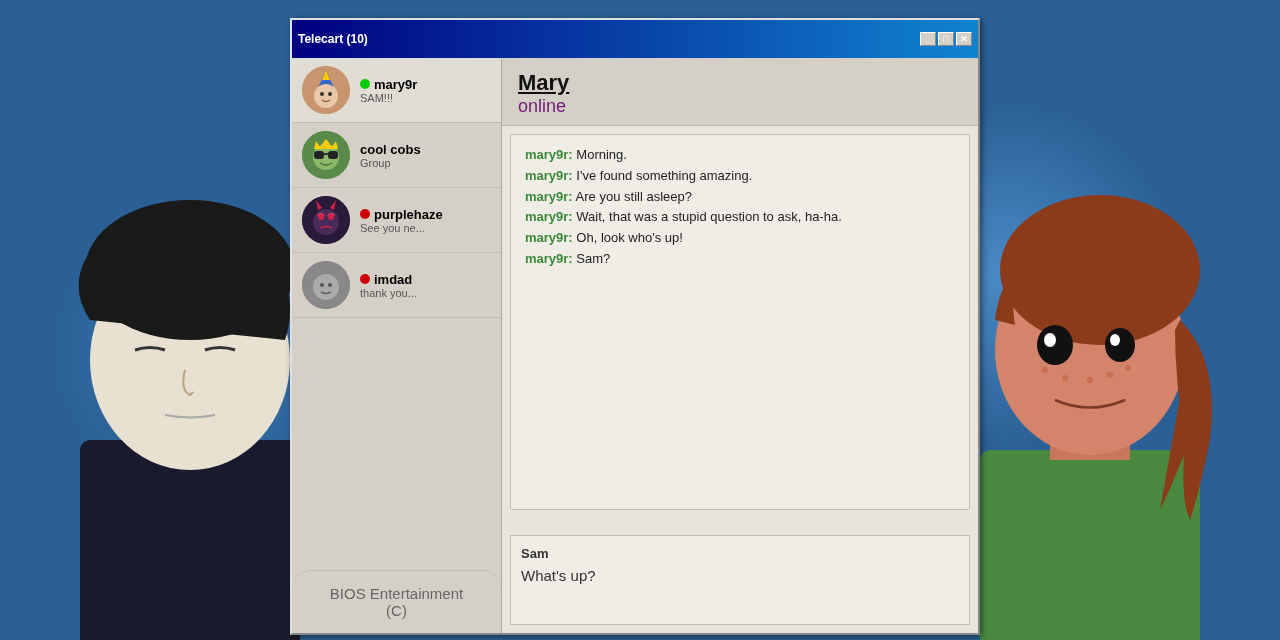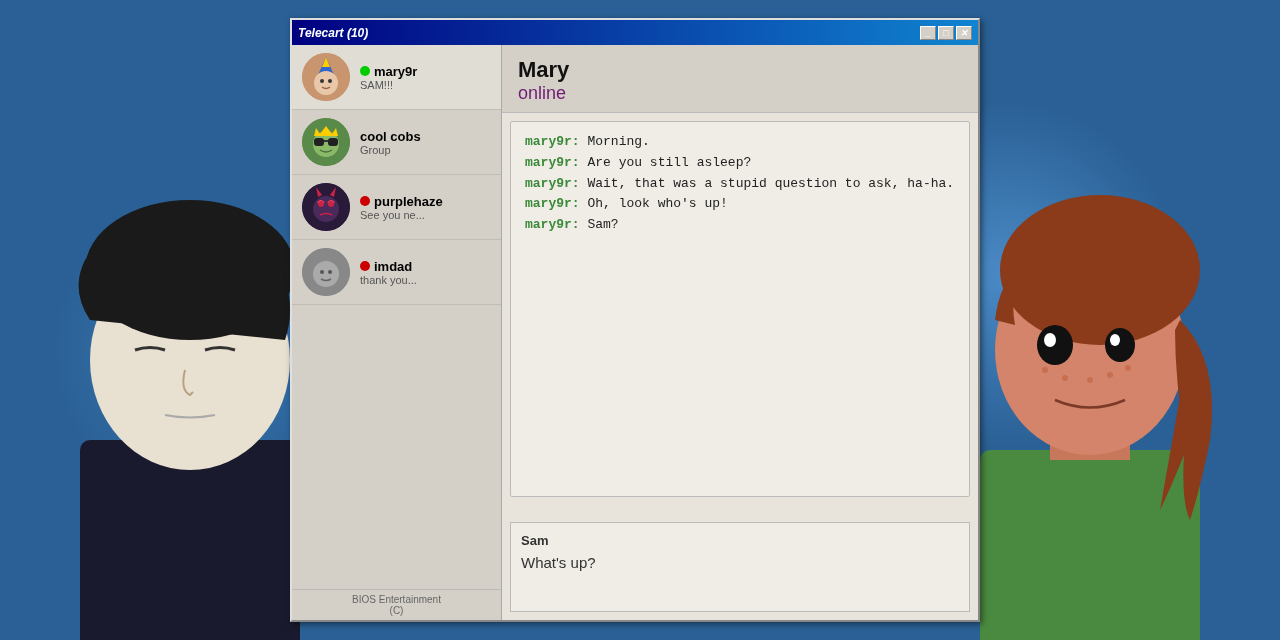--- a/index.html
+++ b/index.html
@@ -66,22 +66,21 @@
 
     .title-bar {
       background: linear-gradient(to right, #000080, #1084d0);
       color: white;
       font-size: 12px;
       font-weight: bold;
       padding: 3px 6px;
       display: flex;
       align-items: center;
       justify-content: space-between;
-      height: 25px;
-      font-style: italic;
+      height: 38px;
     }
 
     .title-bar-controls {
       display: flex;
       gap: 2px;
     }
 
     .title-btn {
       width: 16px;
       height: 14px;
@@ -179,45 +178,47 @@
       font-size: 11px;
       color: #555;
       white-space: nowrap;
       overflow: hidden;
       text-overflow: ellipsis;
       max-width: 120px;
     }
 
     .sidebar-footer {
       margin-top: auto;
-      padding: 4px;
+      padding: 14px;
       text-align: center;
-      font-size: 10px;
+      font-size: 15px;
       color: #666;
       border-top: 1px solid #bbb;
+      border-radius: 19px;
     }
 
     
     .main-area {
       flex: 1;
       display: flex;
       flex-direction: column;
       background: #e8e4dc;
     }
 
     .chat-header {
       padding: 12px 16px 8px;
       border-bottom: 1px solid #bbb;
       background: #d4d0c8;
     }
 
     .chat-header-name {
       font-size: 22px;
       font-weight: bold;
       color: #111;
+      text-decoration: underline;
     }
 
     .chat-header-status {
       font-size: 18px;
       color: #701a75;
     }
 
     .chat-messages {
       flex: 1;
       padding: 10px 14px;
@@ -225,21 +226,20 @@
       background: #f0ede6;
       border: 1px solid #bbb;
       margin: 8px;
       border-radius: 2px;
     }
 
     .message-line {
       font-size: 13px;
       line-height: 1.6;
       color: #222;
-      font-family: Liberation Mono, monospace;
     }
 
     .message-line .sender {
       color: #3a8a3a;
       font-weight: bold;
     }
 
     .chat-input-area {
       background: #f0ede6;
       border: 1px solid #bbb;
@@ -458,20 +458,24 @@
         <div class="chat-header-status">online</div>
       </div>
 
       <div class="chat-messages">
         <div class="message-line">
           <span class="sender">mary9r:</span>
           <span> Morning.</span>
         </div>
         <div class="message-line">
           <span class="sender">mary9r:</span>
+          <span> I've found something amazing.</span>
+        </div>
+        <div class="message-line">
+          <span class="sender">mary9r:</span>
           <span> Are you still asleep?</span>
         </div>
         <div class="message-line">
           <span class="sender">mary9r:</span>
           <span> Wait, that was a stupid question to ask, ha-ha.</span>
         </div>
         <div class="message-line">
           <span class="sender">mary9r:</span>
           <span> Oh, look who's up!</span>
         </div>

